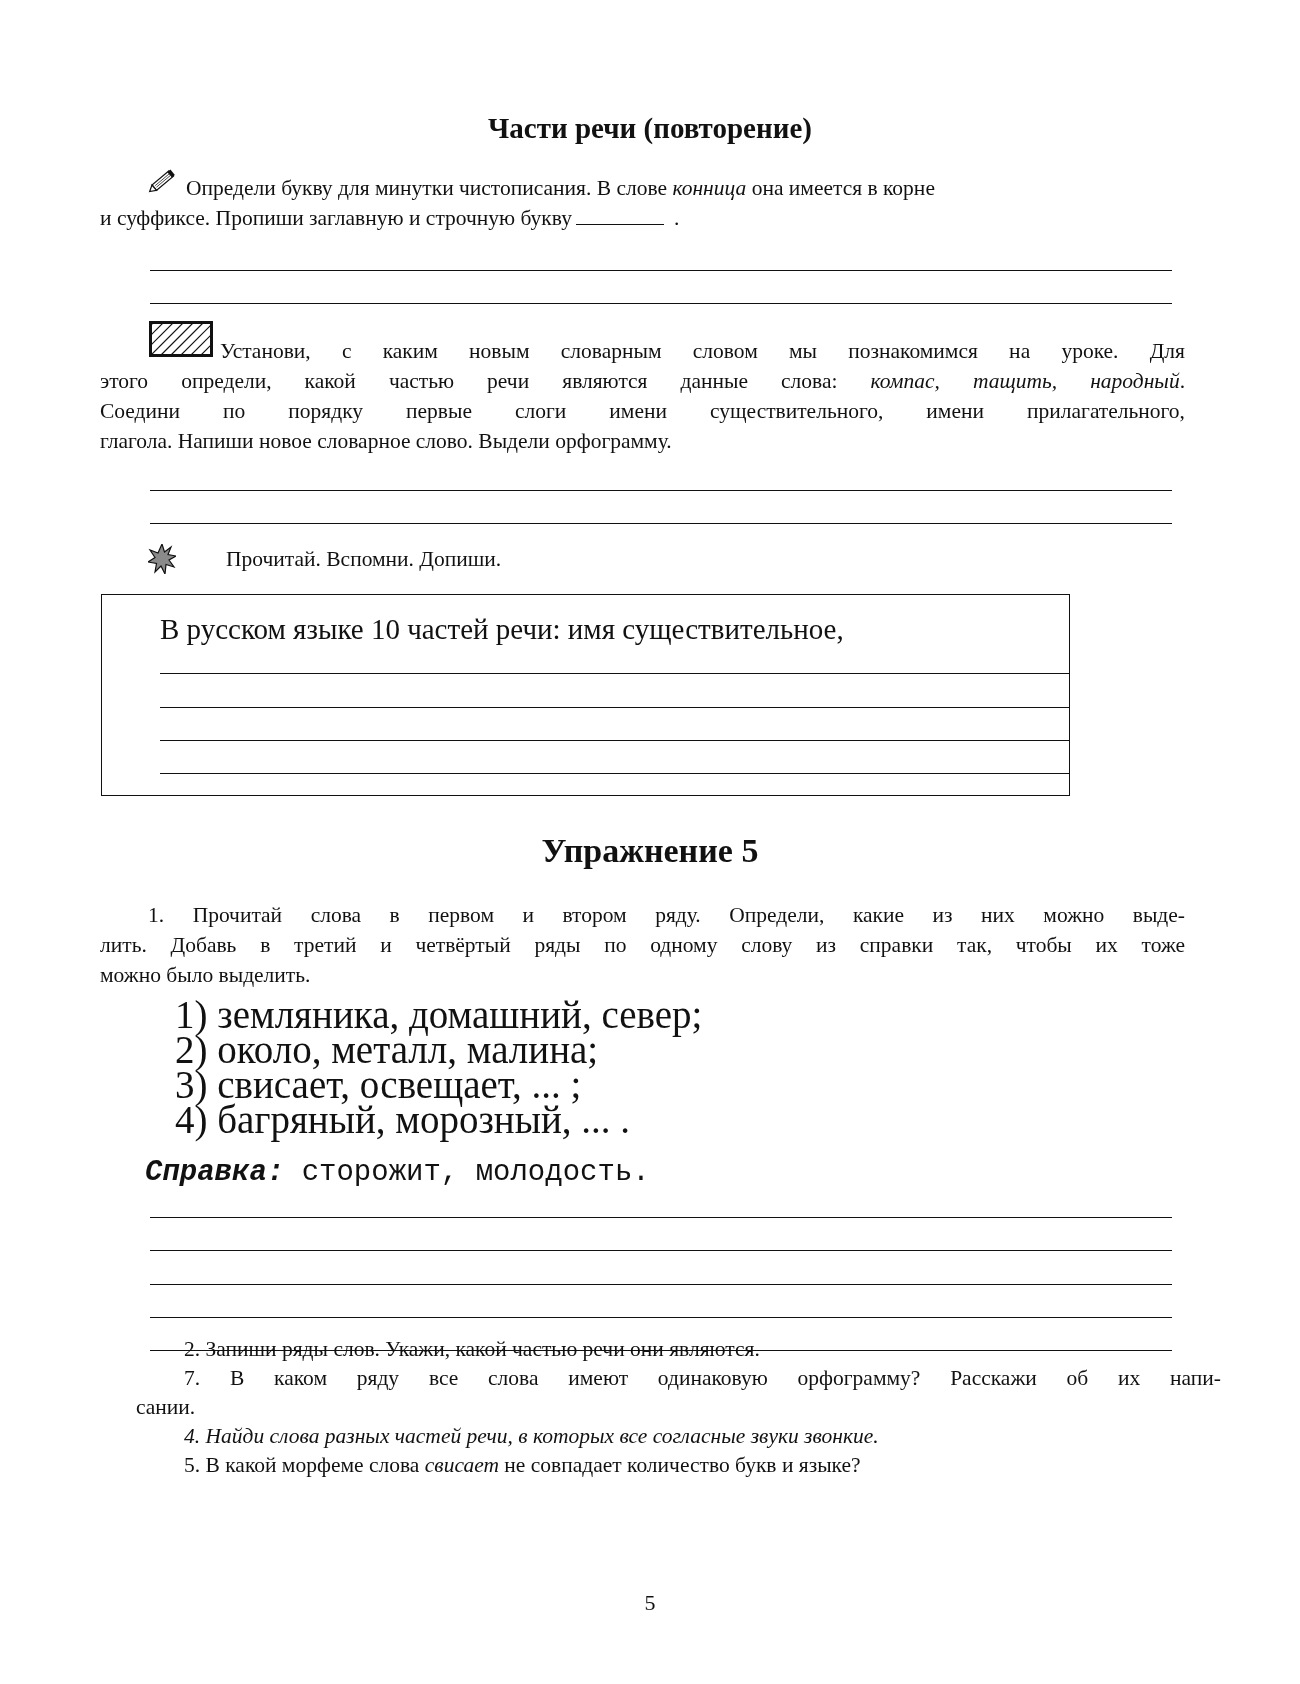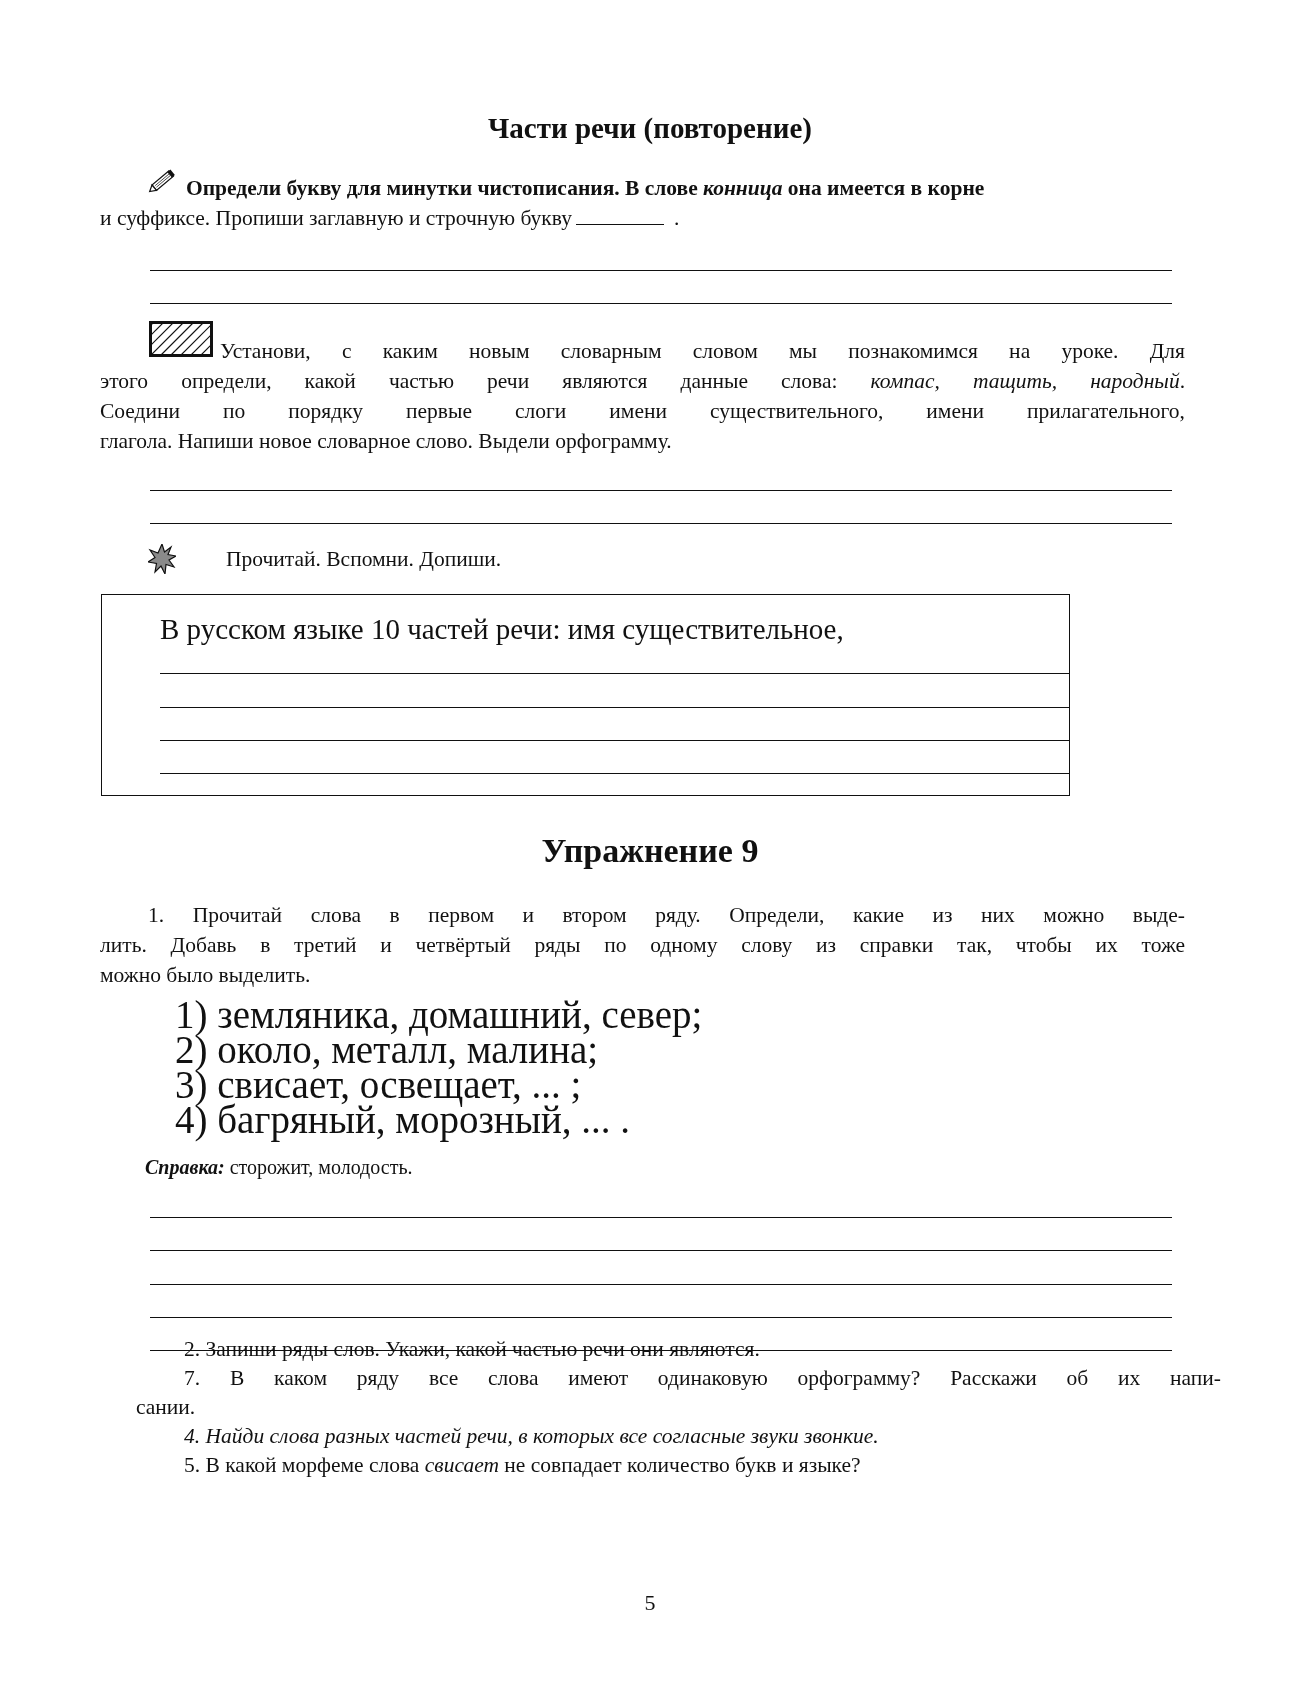--- a/index.html
+++ b/index.html
@@ -3,28 +3,28 @@
 <meta charset="utf-8">
 <style>
   html, body { margin: 0; padding: 0; background: #ffffff; }
   body { width: 1300px; height: 1684px; position: relative; overflow: hidden;
          font-family: "Liberation Serif", "DejaVu Serif", serif; color: #111; }
   .abs { position: absolute; }
   .title { font-weight: bold; font-size: 29px; left: 0; width: 1300px; text-align: center; }
   .p { font-size: 21.5px; line-height: 30px; left: 100px; width: 1085px; text-align: justify; }
   .p .line { display: block; white-space: nowrap; }
   .p .just { text-align: justify; text-align-last: justify; white-space: normal; }
-  .ind { padding-left: 48px; font-weight: bold; }
+  .ind { padding-left: 48px; }
   .hr { position: absolute; height: 0; border-top: 1.6px solid #111; }
   .box { position: absolute; left: 101px; top: 594px; width: 969px; height: 202px; border: 1.5px solid #111; box-sizing: border-box; }
   .boxtext { position: absolute; left: 58px; top: 18px; font-size: 29px; white-space: nowrap; }
   .boxline { position: absolute; left: 58px; right: -1px; height: 0; border-top: 1.6px solid #111; }
   .words { font-size: 39px; left: 175px; line-height: 35px; }
   .words .w { display: block; white-space: nowrap; }
-  .sprav { font-size: 20px; left: 145px; white-space: nowrap; }
+  .sprav { font-size: 29px; left: 145px; white-space: nowrap; font-family: Liberation Mono, monospace; }
   .sprav b { font-style: italic; font-weight: bold; }
   .blank { display: inline-block; width: 88px; border-bottom: 1.6px solid #111; height: 18px; vertical-align: baseline; margin: 0 10px 0 4px; }
   .icon { position: absolute; }
   .pagenum { font-size: 22px; left: 0; width: 1300px; text-align: center; }
   i { font-style: italic; }
 </style>
 </head>
 <body>
 
 <div class="abs title" style="top:112px;">Части речи (повторение)</div>
@@ -80,21 +80,21 @@
 <div class="abs p" style="top:544px; left:186px; width:auto;margin-left:40px;">Прочитай. Вспомни. Допиши.</div>
 
 <div class="box">
   <div class="boxtext">В русском языке 10 частей речи: имя существительное,</div>
   <div class="boxline" style="top:78px;"></div>
   <div class="boxline" style="top:112px;"></div>
   <div class="boxline" style="top:145px;"></div>
   <div class="boxline" style="top:178px;"></div>
 </div>
 
-<div class="abs title" style="top:832px; font-size:34px;">Упражнение 9</div>
+<div class="abs title" style="top:832px; font-size:34px;">Упражнение 5</div>
 <div class="abs p" style="top:900px;">
   <span class="line just" style="padding-left:48px;">1. Прочитай слова в первом и втором ряду. Определи, какие из них можно выде-</span>
   <span class="line just">лить. Добавь в третий и четвёртый ряды по одному слову из справки так, чтобы их тоже</span>
   <span class="line">можно было выделить.</span>
 </div>
 
 <div class="abs words" style="top:997px;">
   <span class="w">1) земляника, домашний, север;</span>
   <span class="w">2) около, металл, малина;</span>
   <span class="w">3) свисает, освещает,  ... ;</span>

